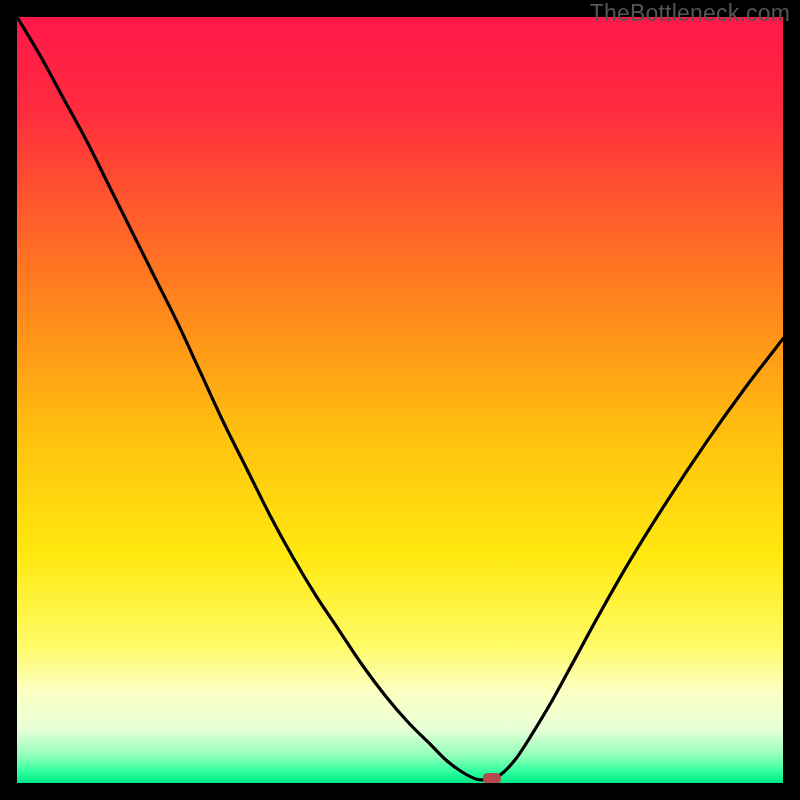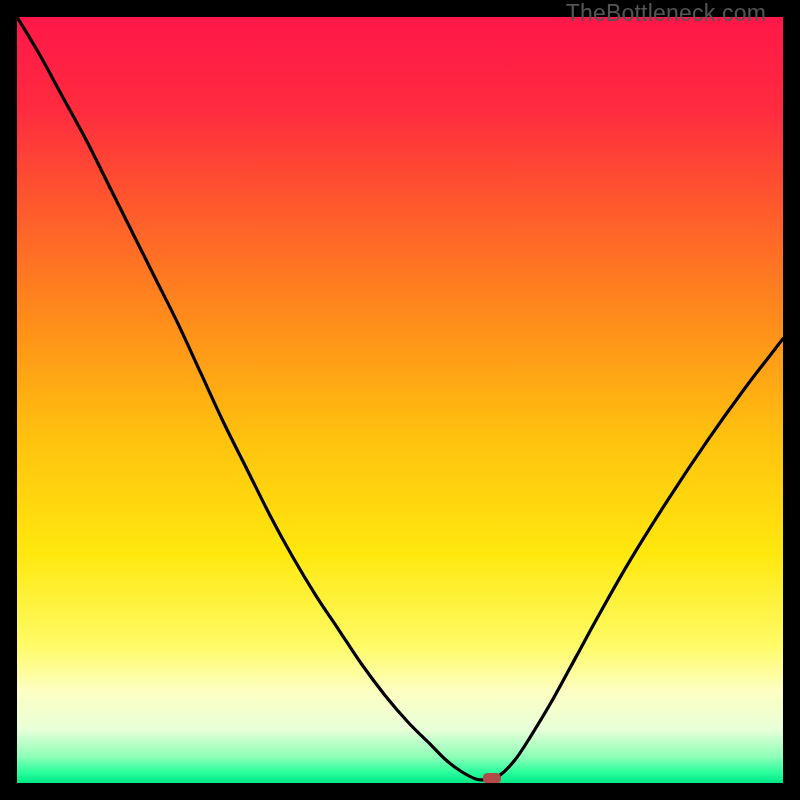--- a/index.html
+++ b/index.html
@@ -22,21 +22,21 @@
   .plot {
     position: absolute;
     left: 0;
     top: 0;
     width: 766px;
     height: 766px;
   }
   .attribution {
     position: absolute;
     top: 0px;
-    right: 34px;
+    right: 10px;
     color: #555;
     font-size: 23px;
     font-weight: 500;
     letter-spacing: 0.2px;
     user-select: none;
   }
 </style>
 </head>
 <body>
 

